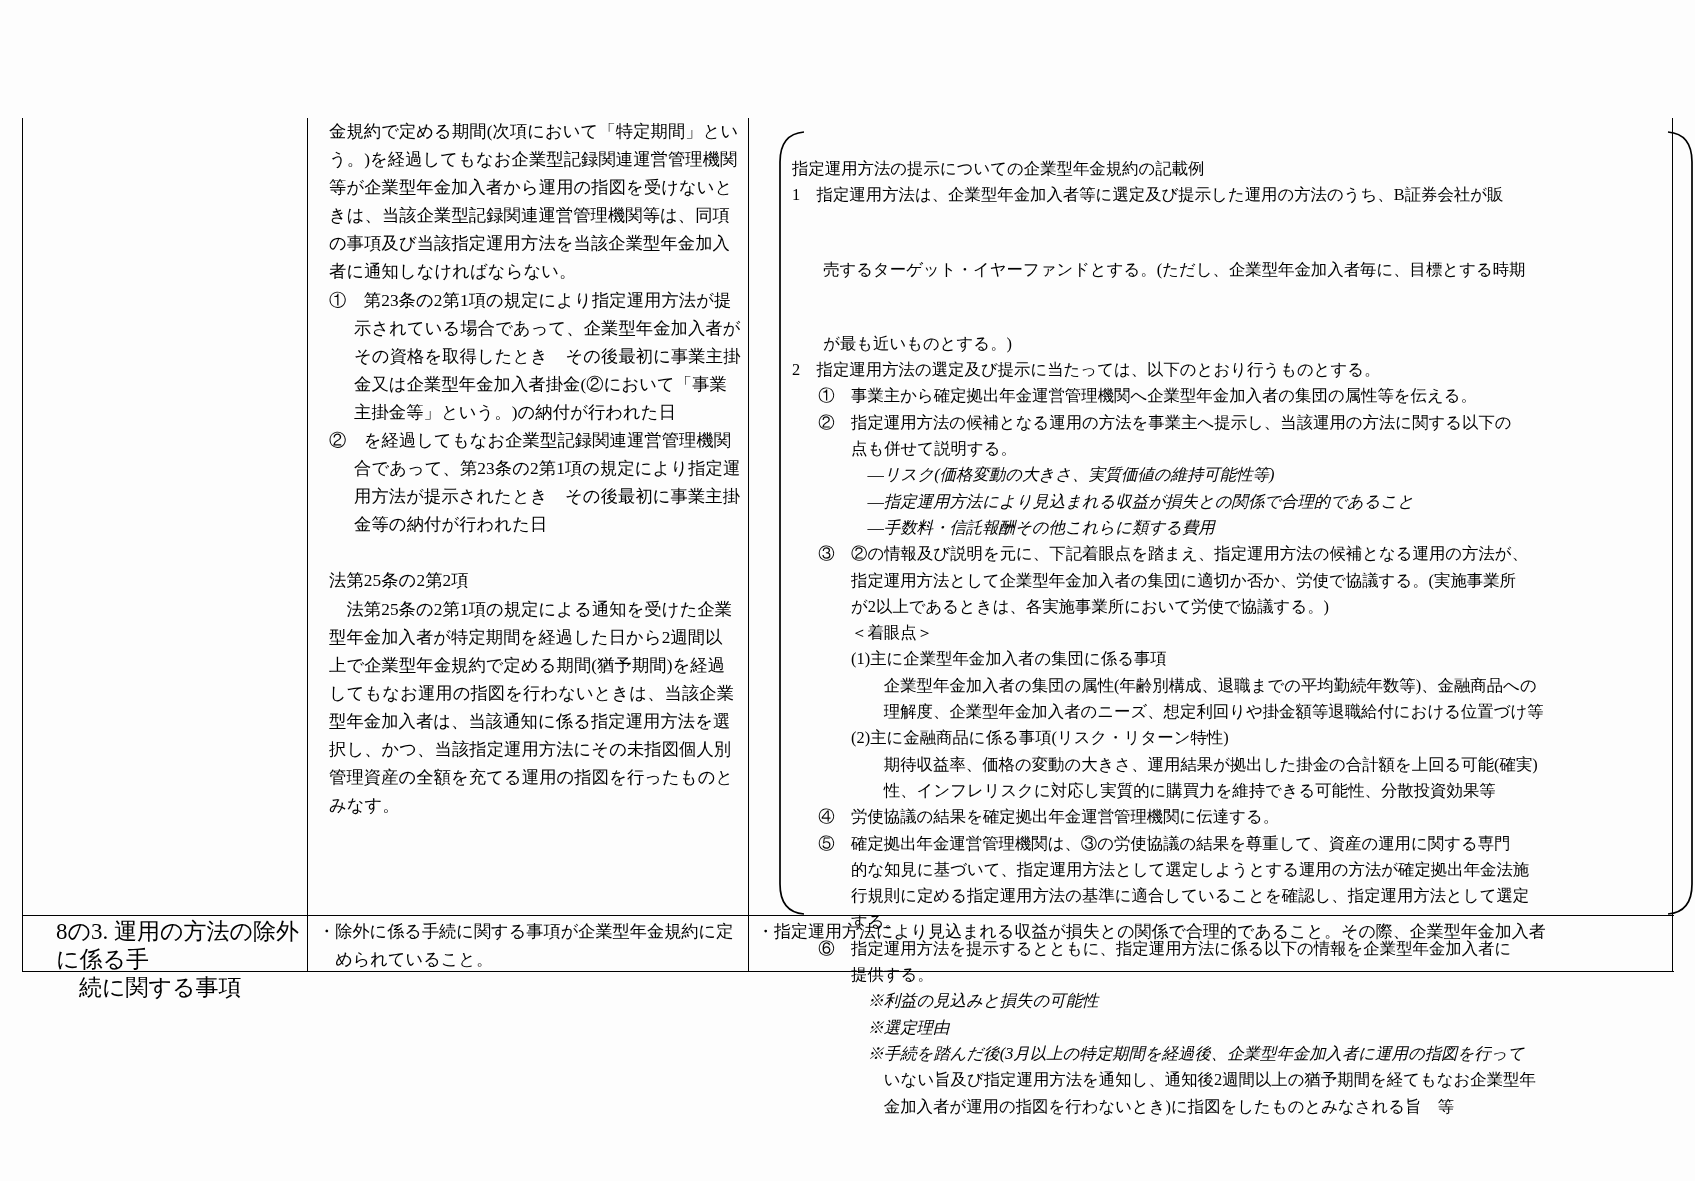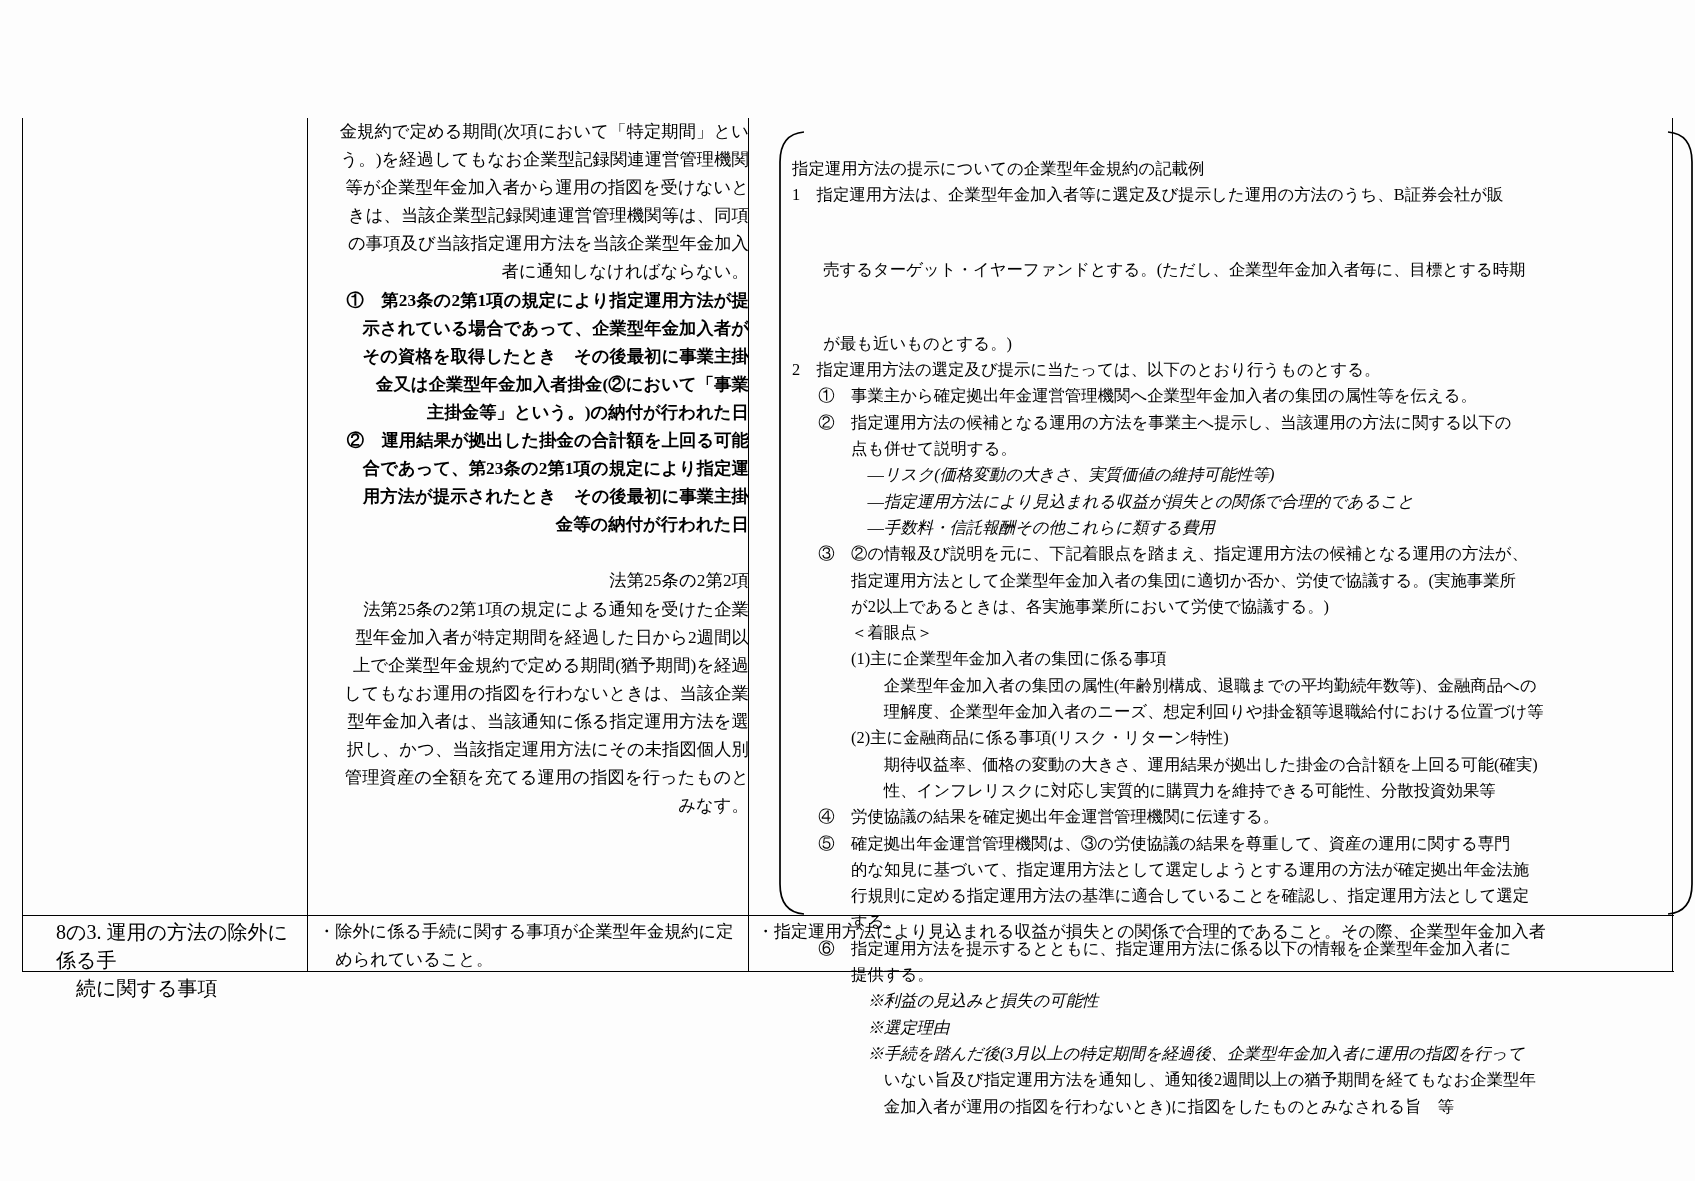--- a/index.html
+++ b/index.html
@@ -46,38 +46,37 @@
     height: 0;
     border-top: 1.6px solid #000;
   }
   .hline.row-split { top: 797px; }
   .hline.bottom    { top: 853px; }
 
   
   .col {
     position: absolute;
     box-sizing: border-box;
-    text-align: right;
   }
 
   .col-mid {
     left: 307px;
     top: 0px;
     width: 420px;
     font-size: 17.3px;
     line-height: 28.1px;
     letter-spacing: 0.1px;
   }
 
   .para { margin: 0; white-space: pre-wrap; }
   .gap  { height: 28px; }
 
   
   .ind1 { padding-left: 0px; text-indent: 0; }
-  .ind-hang-1 { padding-left: 1.45em; text-indent: -1.45em; font-weight: bold; }
+  .ind-hang-1 { padding-left: 1.45em; text-indent: -1.45em; }
 
   
   .callout {
     position: absolute;
     left: 752px;
     top: 10px;
     width: 924px;
     height: 790px;
     pointer-events: none;
   }
@@ -103,21 +102,21 @@
 
   
   .bot {
     position: absolute;
     box-sizing: border-box;
   }
   .bot-left {
     left: 34px;
     top: 800px;
     width: 250px;
-    font-size: 20px;
+    font-size: 23px;
     line-height: 28px;
   }
   .bot-left .l2 { padding-left: 1.0em; }
 
   .bot-mid {
     left: 296px;
     top: 800px;
     width: 424px;
     font-size: 17.2px;
     line-height: 28px;
@@ -153,21 +152,21 @@
       <p class="para ind1">きは、当該企業型記録関連運営管理機関等は、同項</p>
       <p class="para ind1">の事項及び当該指定運用方法を当該企業型年金加入</p>
       <p class="para ind1">者に通知しなければならない。</p>
 
       <p class="para ind-hang-1">①　第23条の2第1項の規定により指定運用方法が提</p>
       <p class="para ind-hang-1" style="text-indent:0">示されている場合であって、企業型年金加入者が</p>
       <p class="para ind-hang-1" style="text-indent:0">その資格を取得したとき　その後最初に事業主掛</p>
       <p class="para ind-hang-1" style="text-indent:0">金又は企業型年金加入者掛金(②において「事業</p>
       <p class="para ind-hang-1" style="text-indent:0">主掛金等」という。)の納付が行われた日</p>
 
-      <p class="para ind-hang-1">②　運用結果が拠出した掛金の合計額を上回る可能</p>
+      <p class="para ind-hang-1">②　を経過してもなお企業型記録関連運営管理機関</p>
       <p class="para ind-hang-1" style="text-indent:0">合であって、第23条の2第1項の規定により指定運</p>
       <p class="para ind-hang-1" style="text-indent:0">用方法が提示されたとき　その後最初に事業主掛</p>
       <p class="para ind-hang-1" style="text-indent:0">金等の納付が行われた日</p>
 
       <div class="gap"></div>
 
       <p class="para ind1">法第25条の2第2項</p>
       <p class="para ind1">　法第25条の2第1項の規定による通知を受けた企業</p>
       <p class="para ind1">型年金加入者が特定期間を経過した日から2週間以</p>
       <p class="para ind1">上で企業型年金規約で定める期間(猶予期間)を経過</p>

